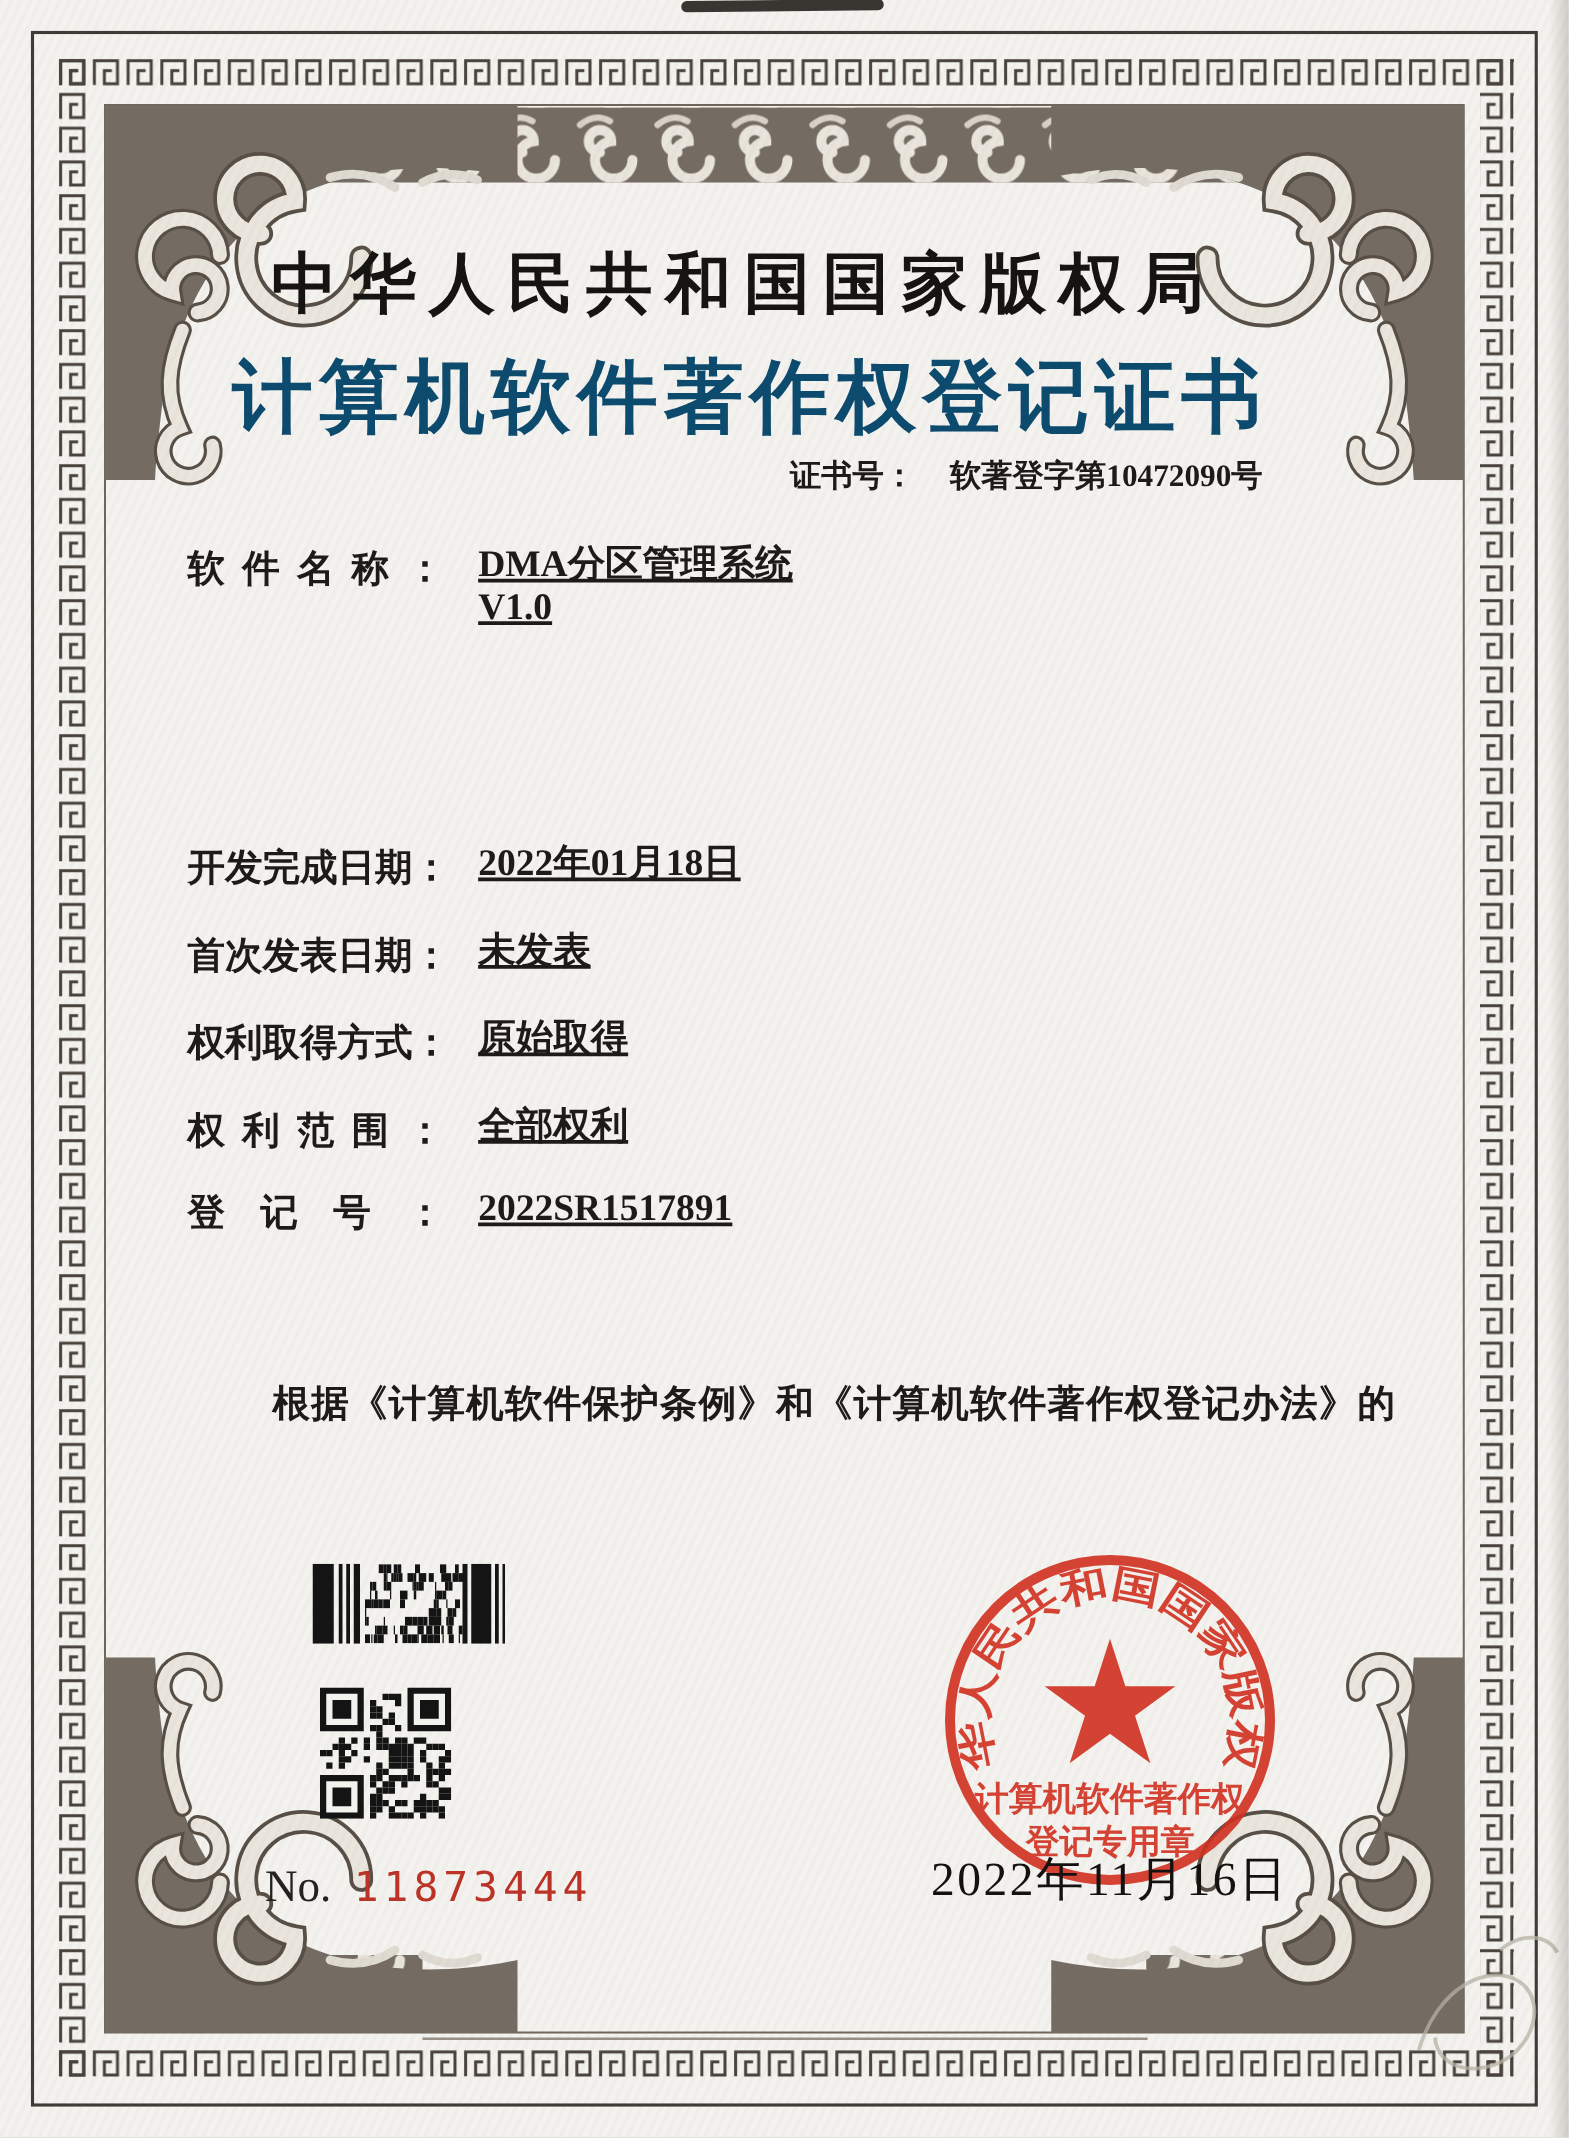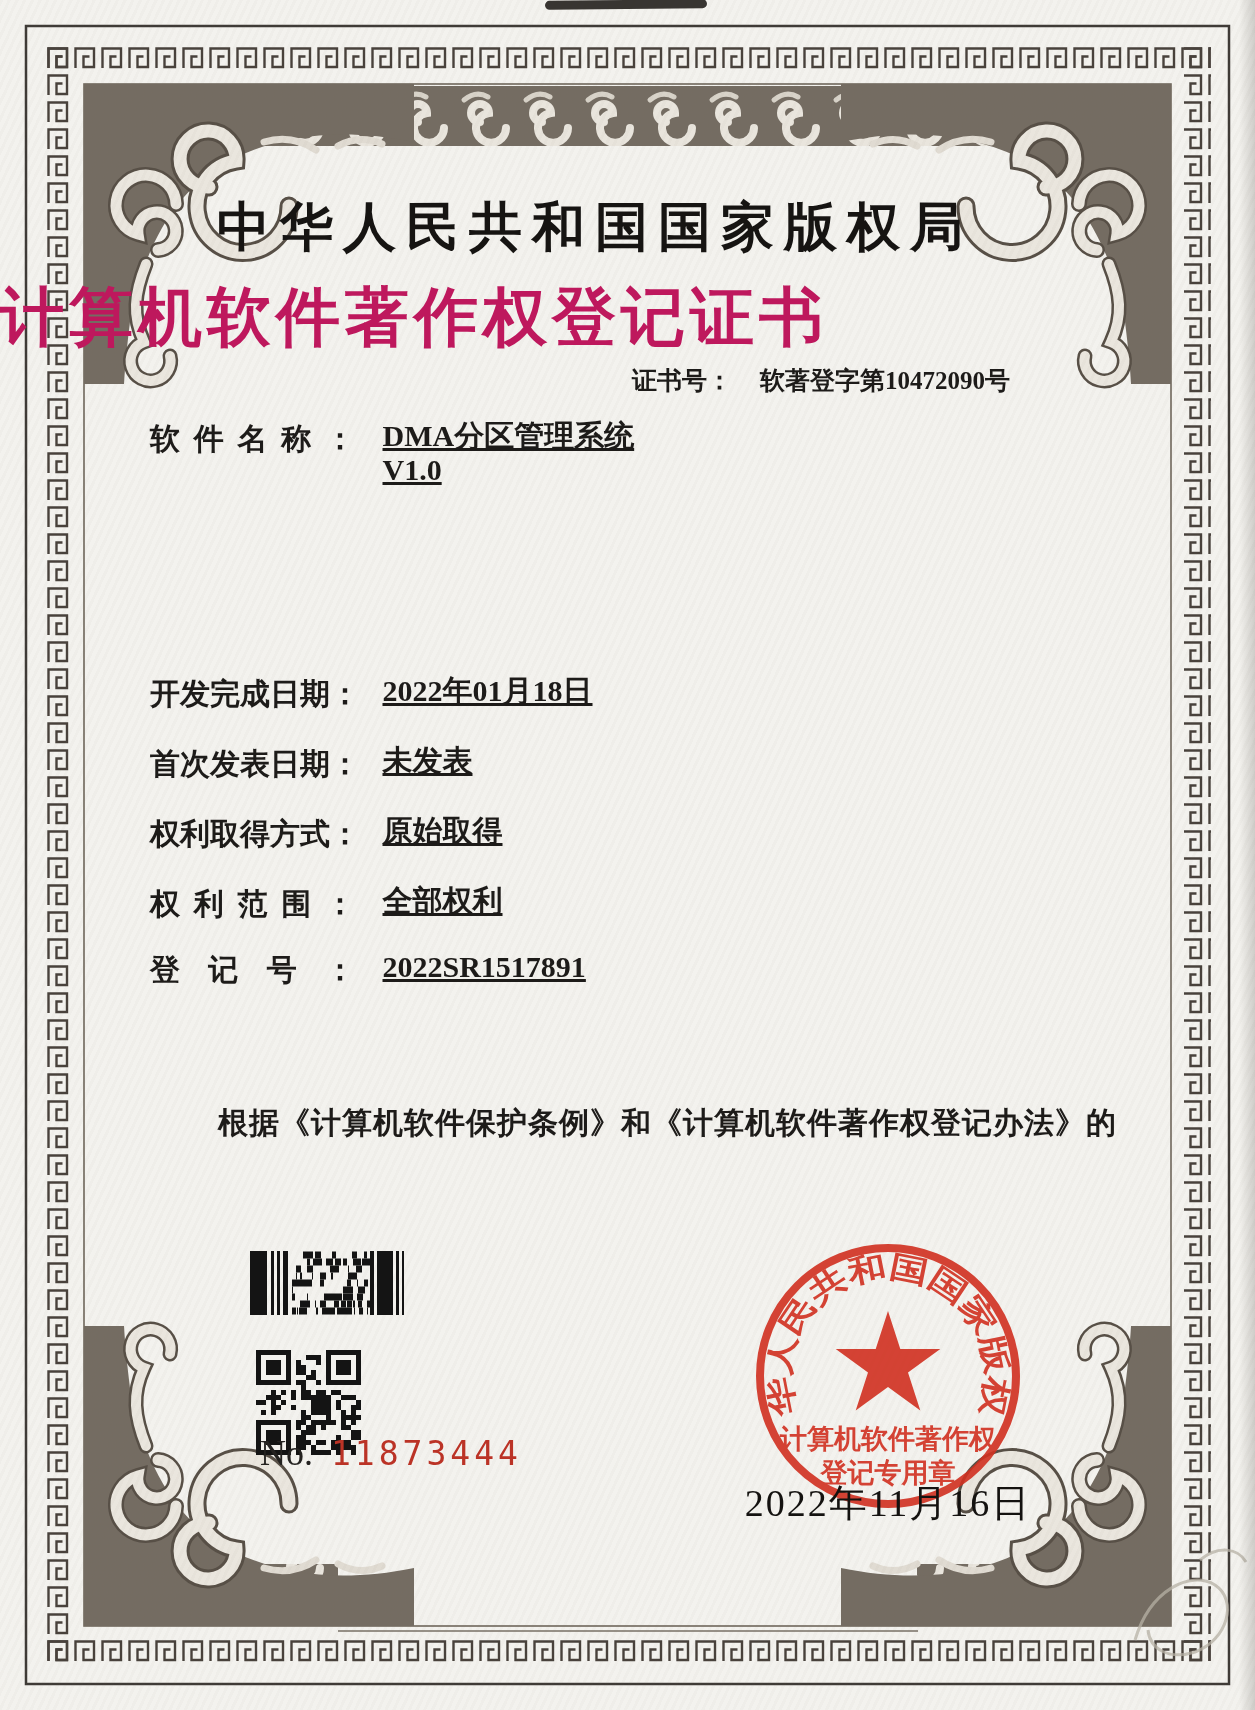--- a/index.html
+++ b/index.html
@@ -8,29 +8,29 @@
   .page::before{content:"";position:absolute;inset:0;z-index:1;pointer-events:none;
         background:repeating-linear-gradient(115deg,rgba(118,108,92,.03) 0 3px,transparent 3px 7px);}
   .page::after{content:"";position:absolute;top:0;right:0;width:16px;height:100%;z-index:6;pointer-events:none;
         background:linear-gradient(to left,rgba(40,35,30,.18),rgba(40,35,30,0));}
   .decor{position:absolute;left:0;top:0;z-index:0;}
   .smudge{position:absolute;left:545px;top:0;width:162px;height:9px;border-radius:5px;
         background:#23201d;transform:rotate(-.6deg);opacity:.9;z-index:5;}
   .content{position:absolute;inset:0;z-index:3;}
   .title-authority{position:absolute;left:0;top:192px;width:1190px;text-align:center;
         font-size:53px;font-weight:700;letter-spacing:10px;color:#161412;}
-  .title-cert{position:absolute;left:0;top:274px;width:1200px;
-        font-size:64px;font-weight:700;letter-spacing:5px;color:#be185d;}
+  .title-cert{position:absolute;left:0;top:274px;width:1200px;text-align:center;
+        font-size:64px;font-weight:700;letter-spacing:5px;color:#0c4a6e;}
   .certno{position:absolute;top:364px;right:245px;font-size:25px;font-weight:700;}
   .certno .val{margin-left:28px;}
   .frow{position:absolute;left:150px;font-size:30px;font-weight:700;white-space:nowrap;}
   .flabel{display:inline-block;width:205px;text-align:justify;text-align-last:justify;vertical-align:top;}
   .fval{display:inline-block;margin-left:20px;vertical-align:top;line-height:34px;text-decoration:underline;}
   .stmt{position:absolute;font-size:30px;font-weight:600;letter-spacing:1px;white-space:nowrap;}
-  .serial{position:absolute;left:212px;top:1432px;margin-left:48px;}
+  .serial{position:absolute;left:212px;top:1488px;}
   .serial .no{font-size:36px;color:#242220;}
   .serial .num{font-size:33px;margin-left:18px;letter-spacing:4px;color:#bb3326;
         font-family:"DejaVu Sans Mono","Liberation Mono",monospace;}
   .bc{position:absolute;left:250px;top:1251px;}
   .qr{position:absolute;left:256px;top:1350px;}
   .seal{position:absolute;left:738px;top:1226px;opacity:.9;z-index:3;}
   .issue-date{position:absolute;left:723px;top:1478px;width:330px;text-align:center;
         font-size:38px;font-weight:400;letter-spacing:2px;color:#141210;z-index:4;}
 </style>
 </head>
@@ -80,21 +80,21 @@
 
   <div class="content">
 
     <div class="title-authority">中华人民共和国国家版权局</div>
     <div class="title-cert">计算机软件著作权登记证书</div>
 
     <div class="certno">
       <span>证书号：</span><span class="val">软著登字第10472090号</span>
     </div>
 
-    <div class="frow" style="top:419px;">
+    <div class="frow" style="top:435px;">
       <span class="flabel">软件名称：</span>
       <span class="fval">
         <div>DMA分区管理系统</div>
         <div>V1.0</div>
       </span>
     </div>
 
 
     <div class="frow" style="top:674px;">
       <span class="flabel">开发完成日期：</span>

